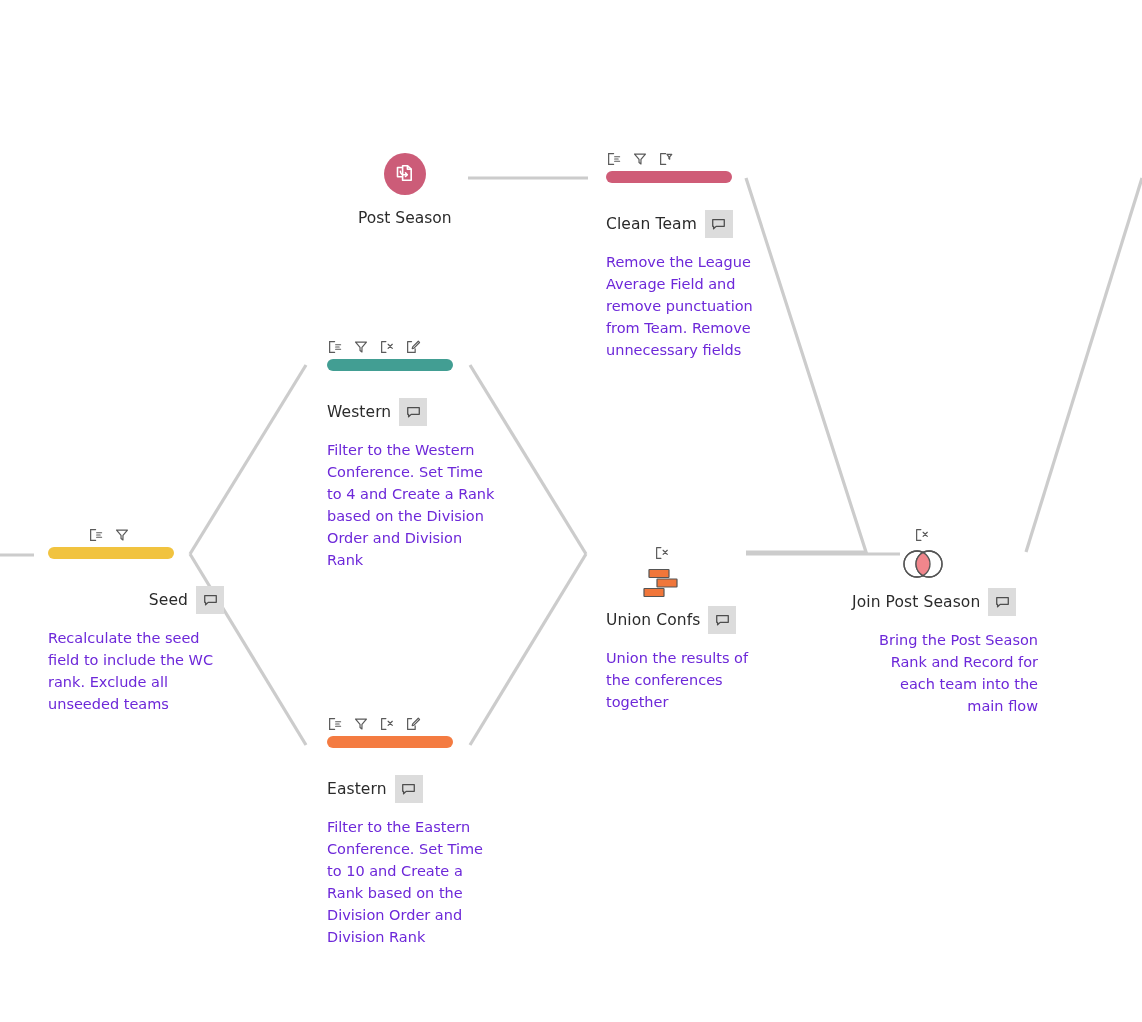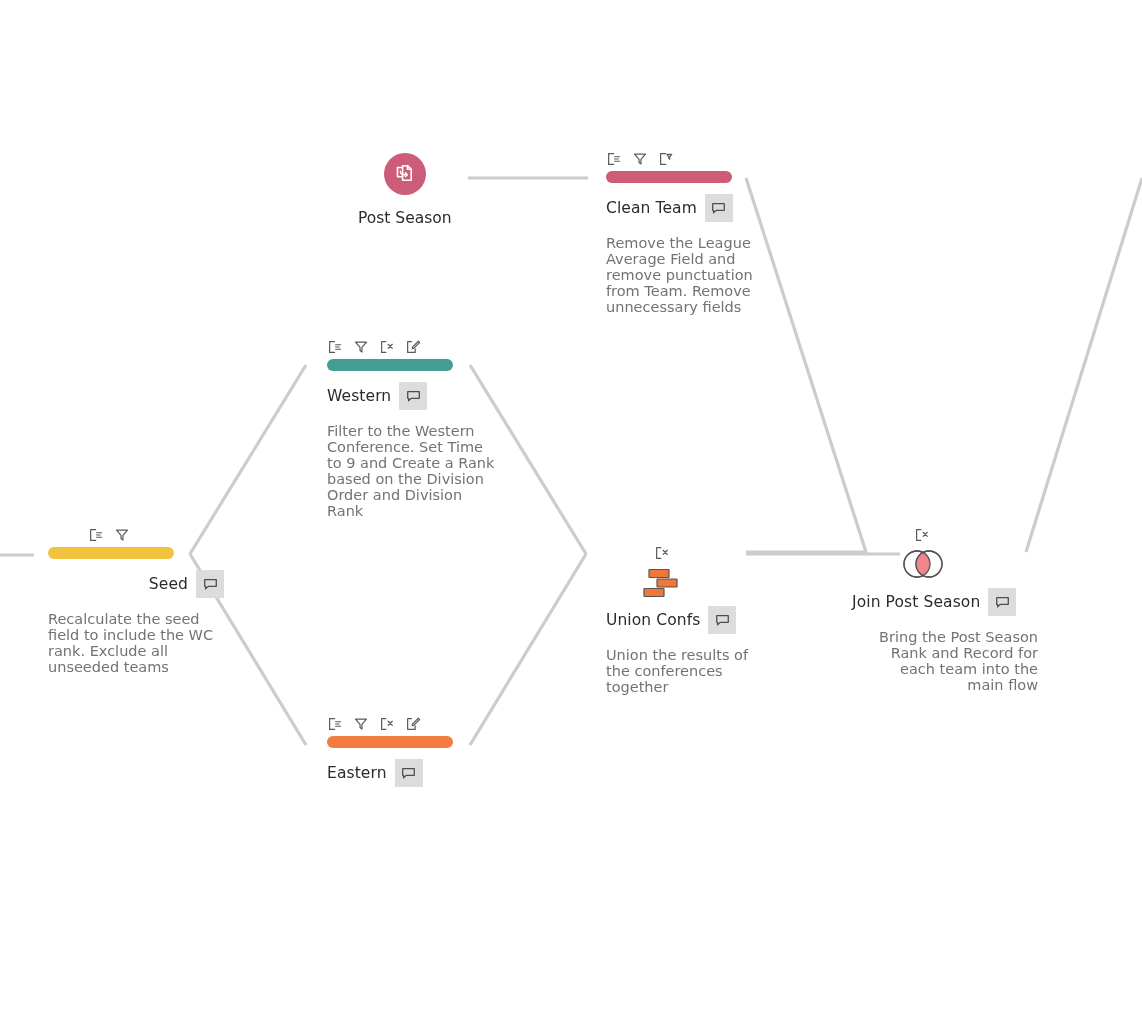--- a/index.html
+++ b/index.html
@@ -48,21 +48,21 @@
   .bar {
     height: 12px;
     border-radius: 6px;
     width: 126px;
   }
 
   .node-titlerow {
     display: flex;
     align-items: center;
     gap: 8px;
-    margin-top: 12px;
+    margin-top: 28px;
     height: 26px;
   }
   .node-title {
     font-size: 15.5px;
     color: #2b2b2b;
     letter-spacing: 0.1px;
     white-space: nowrap;
   }
   .comment-btn {
     width: 28px;
@@ -70,22 +70,22 @@
     background: #dcdcdc;
     display: flex;
     align-items: center;
     justify-content: center;
     flex: 0 0 auto;
   }
   .comment-btn svg { display: block; }
   .node-desc {
     margin-top: 14px;
     font-size: 14.5px;
-    line-height: 16px;
-    color: #737373;
+    line-height: 22px;
+    color: #6d28d9;
     width: 168px;
   }
   .node-desc.w190 { width: 172px; }
 
   
   .src-node {
     position: absolute;
     width: 200px;
   }
   .src-circle {
@@ -199,21 +199,21 @@
     </div>
     <div class="bar" style="background:#429e93;"></div>
     <div class="node-titlerow">
       <span class="node-title">Western</span>
       <span class="comment-btn">
         <svg width="17" height="17" viewBox="0 0 20 20" fill="none" stroke="#4d4d4d" stroke-width="1.5" stroke-linejoin="round">
           <path d="M3.2 4.2h13.6v8.0H7.2l-3.0 3.0v-3.0H3.2z"></path>
         </svg>
       </span>
     </div>
-    <div class="node-desc">Filter to the Western Conference. Set Time to 9 and Create a Rank based on the Division Order and Division Rank</div>
+    <div class="node-desc">Filter to the Western Conference. Set Time to 4 and Create a Rank based on the Division Order and Division Rank</div>
   </div>
 
   <div class="node" style="left:327px; top:712px; width:176px;">
     <div class="node-icons">
       <svg class="op-icon" viewBox="0 0 20 20" fill="none" stroke="#5a5a5a" stroke-width="1.5" stroke-linecap="round">
         <path d="M9.5 3.2H3.3v13.6h6.2"></path>
         <path d="M10.8 7.2h6.2M10.8 10h4.4M10.8 12.8h6.2"></path>
       </svg>
       <svg class="op-icon" viewBox="0 0 20 20" fill="none" stroke="#5a5a5a" stroke-width="1.5" stroke-linecap="round" stroke-linejoin="round">
         <path d="M3.2 3.8h13.6L11.2 10.6v5.6l-2.4-1.8v-3.8z"></path>
@@ -229,20 +229,21 @@
     </div>
     <div class="bar" style="background:#f47b41;"></div>
     <div class="node-titlerow">
       <span class="node-title">Eastern</span>
       <span class="comment-btn">
         <svg width="17" height="17" viewBox="0 0 20 20" fill="none" stroke="#4d4d4d" stroke-width="1.5" stroke-linejoin="round">
           <path d="M3.2 4.2h13.6v8.0H7.2l-3.0 3.0v-3.0H3.2z"></path>
         </svg>
       </span>
     </div>
+    <div class="node-desc">Filter to the Eastern Conference. Set Time to 10 and Create a Rank based on the Division Order and Division Rank</div>
   </div>
 
   <div class="node" style="left:48px; top:523px; width:176px;">
     <div class="node-icons" style="padding-left:40px;">
       <svg class="op-icon" viewBox="0 0 20 20" fill="none" stroke="#5a5a5a" stroke-width="1.5" stroke-linecap="round">
         <path d="M9.5 3.2H3.3v13.6h6.2"></path>
         <path d="M10.8 7.2h6.2M10.8 10h4.4M10.8 12.8h6.2"></path>
       </svg>
       <svg class="op-icon" viewBox="0 0 20 20" fill="none" stroke="#5a5a5a" stroke-width="1.5" stroke-linecap="round" stroke-linejoin="round">
         <path d="M3.2 3.8h13.6L11.2 10.6v5.6l-2.4-1.8v-3.8z"></path>

